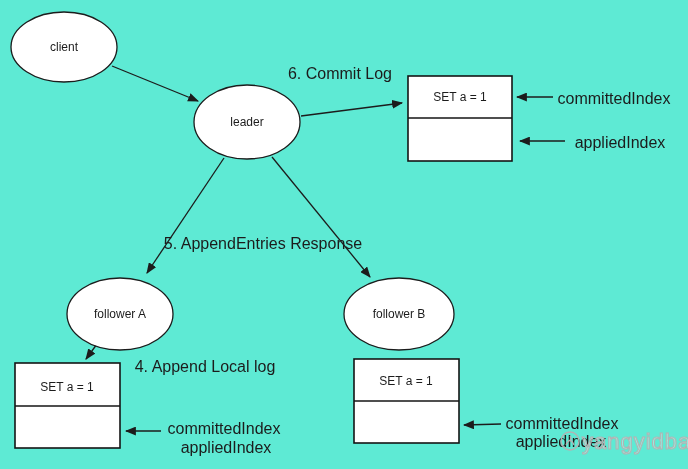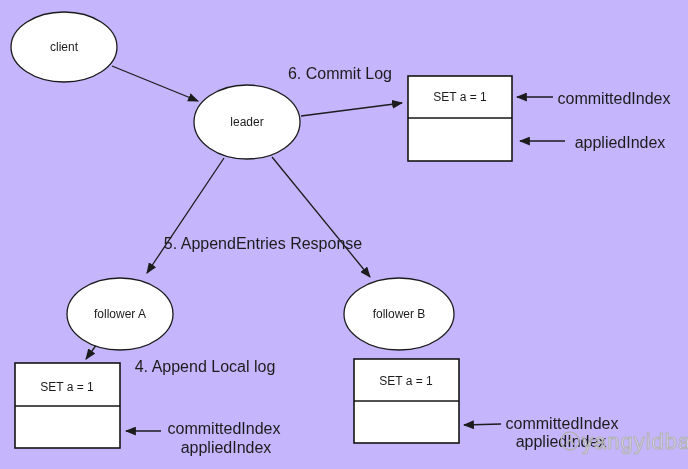--- a/index.html
+++ b/index.html
@@ -4,21 +4,21 @@
 <style>
   html, body {
     margin: 0;
     padding: 0;
     background: #ffffff;
   }
   .canvas {
     position: relative;
     width: 688px;
     height: 469px;
-    background: #c4b5fd;
+    background: #5eead4;
     overflow: hidden;
     font-family: "Liberation Sans", sans-serif;
   }
   svg { display: block; }
   .node-shape {
     fill: #ffffff;
     stroke: #1c1c1c;
     stroke-width: 1.3;
   }
   .log-table {

